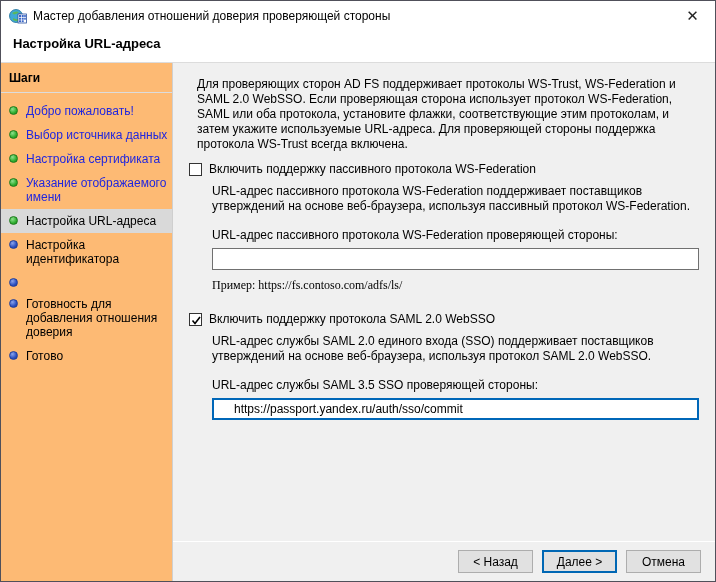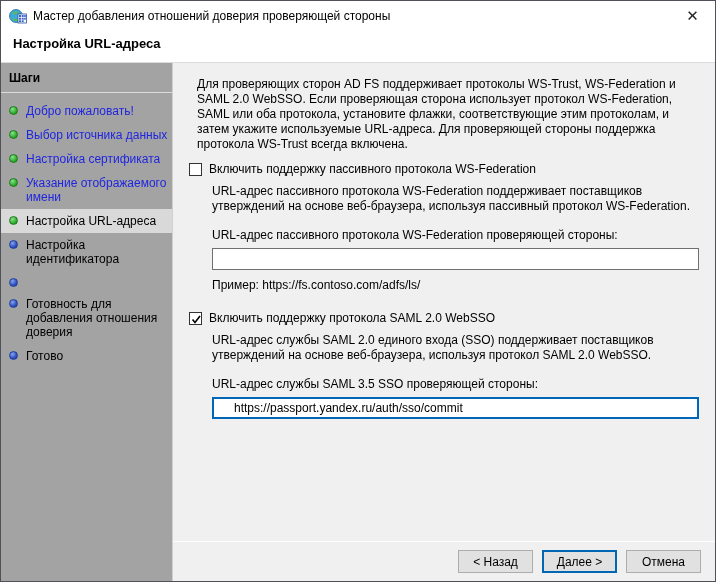--- a/index.html
+++ b/index.html
@@ -32,21 +32,21 @@
     background:#fff; padding:5px 14px 11px 12px;
     border-bottom:1px solid #dcdcdc; flex:0 0 auto;
   }
   .page-header h1 { font-size:13px; font-weight:bold; }
 
   
   .body { flex:1; display:flex; min-height:0; }
 
   
   .sidebar {
-    width:172px; background:#a3a3a3; border-right:1px solid #cfcfcf;
+    width:172px; background:#fdba74; border-right:1px solid #cfcfcf;
     flex:0 0 auto; display:flex; flex-direction:column;
   }
   .sidebar-heading {
     font-weight:bold; padding:8px 8px 7px 8px;
     border-bottom:1px solid #dcdcdc;
   }
   .steps { list-style:none; padding:6px 0 0 0; }
   .step {
     display:flex; align-items:flex-start;
     padding:5px 4px 5px 8px; line-height:14px;
@@ -86,21 +86,21 @@
   .section-inner { margin-left:23px; }
   .section-inner p { line-height:15px; margin-top:8px; }
   .field-label { margin-top:14px; }
   .url-input {
     width:100%; height:22px; margin-top:6px;
     border:1px solid #707070; background:#fff;
     font-family:"Liberation Sans", sans-serif; font-size:12px;
     padding:0 21px; outline:none; display:block;
   }
   .url-input.focused { border:1px solid #0067b8; box-shadow:0 0 0 1px #0067b8 inset; }
-  .example { margin-top:8px; }
+  .example { margin-top:8px;font-family:Liberation Serif, serif; }
 
   .section-saml { margin-top:19px; }
 
   
   .footer {
     flex:0 0 auto; border-top:1px solid #ffffff;
     padding:8px 14px 0 0; height:40px;
     display:flex; justify-content:flex-end; gap:9px;
   }
   .btn {

